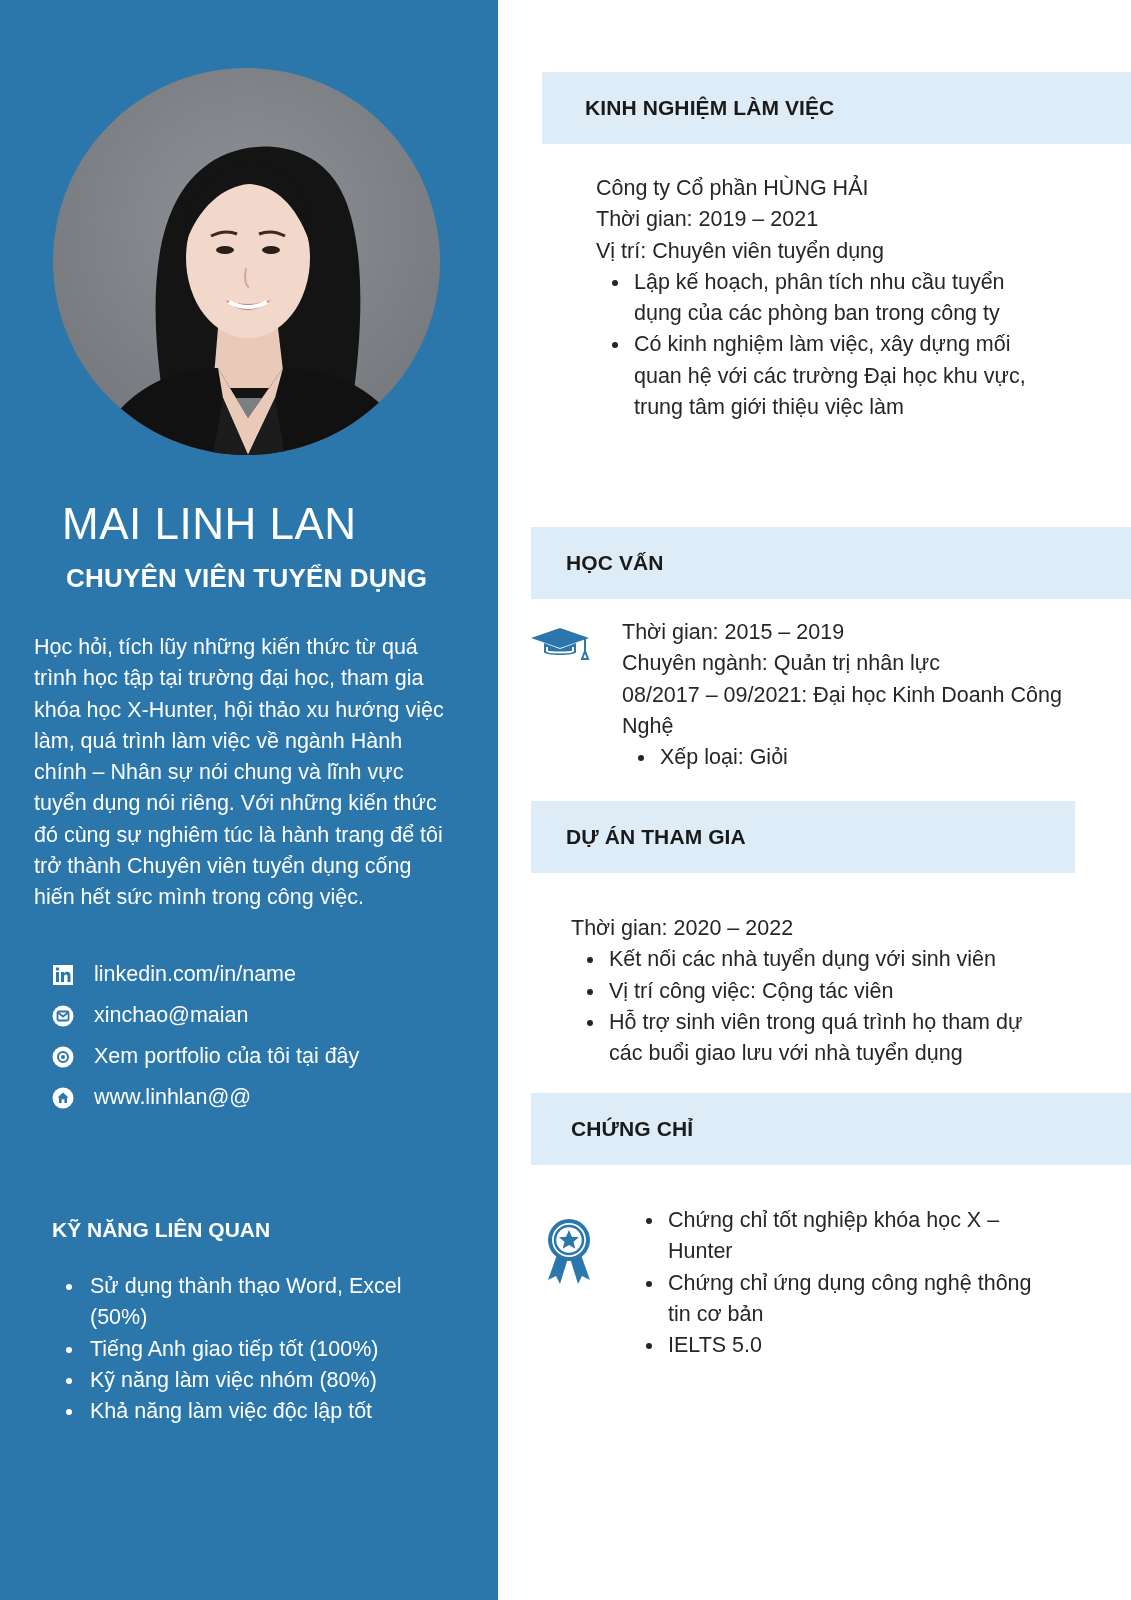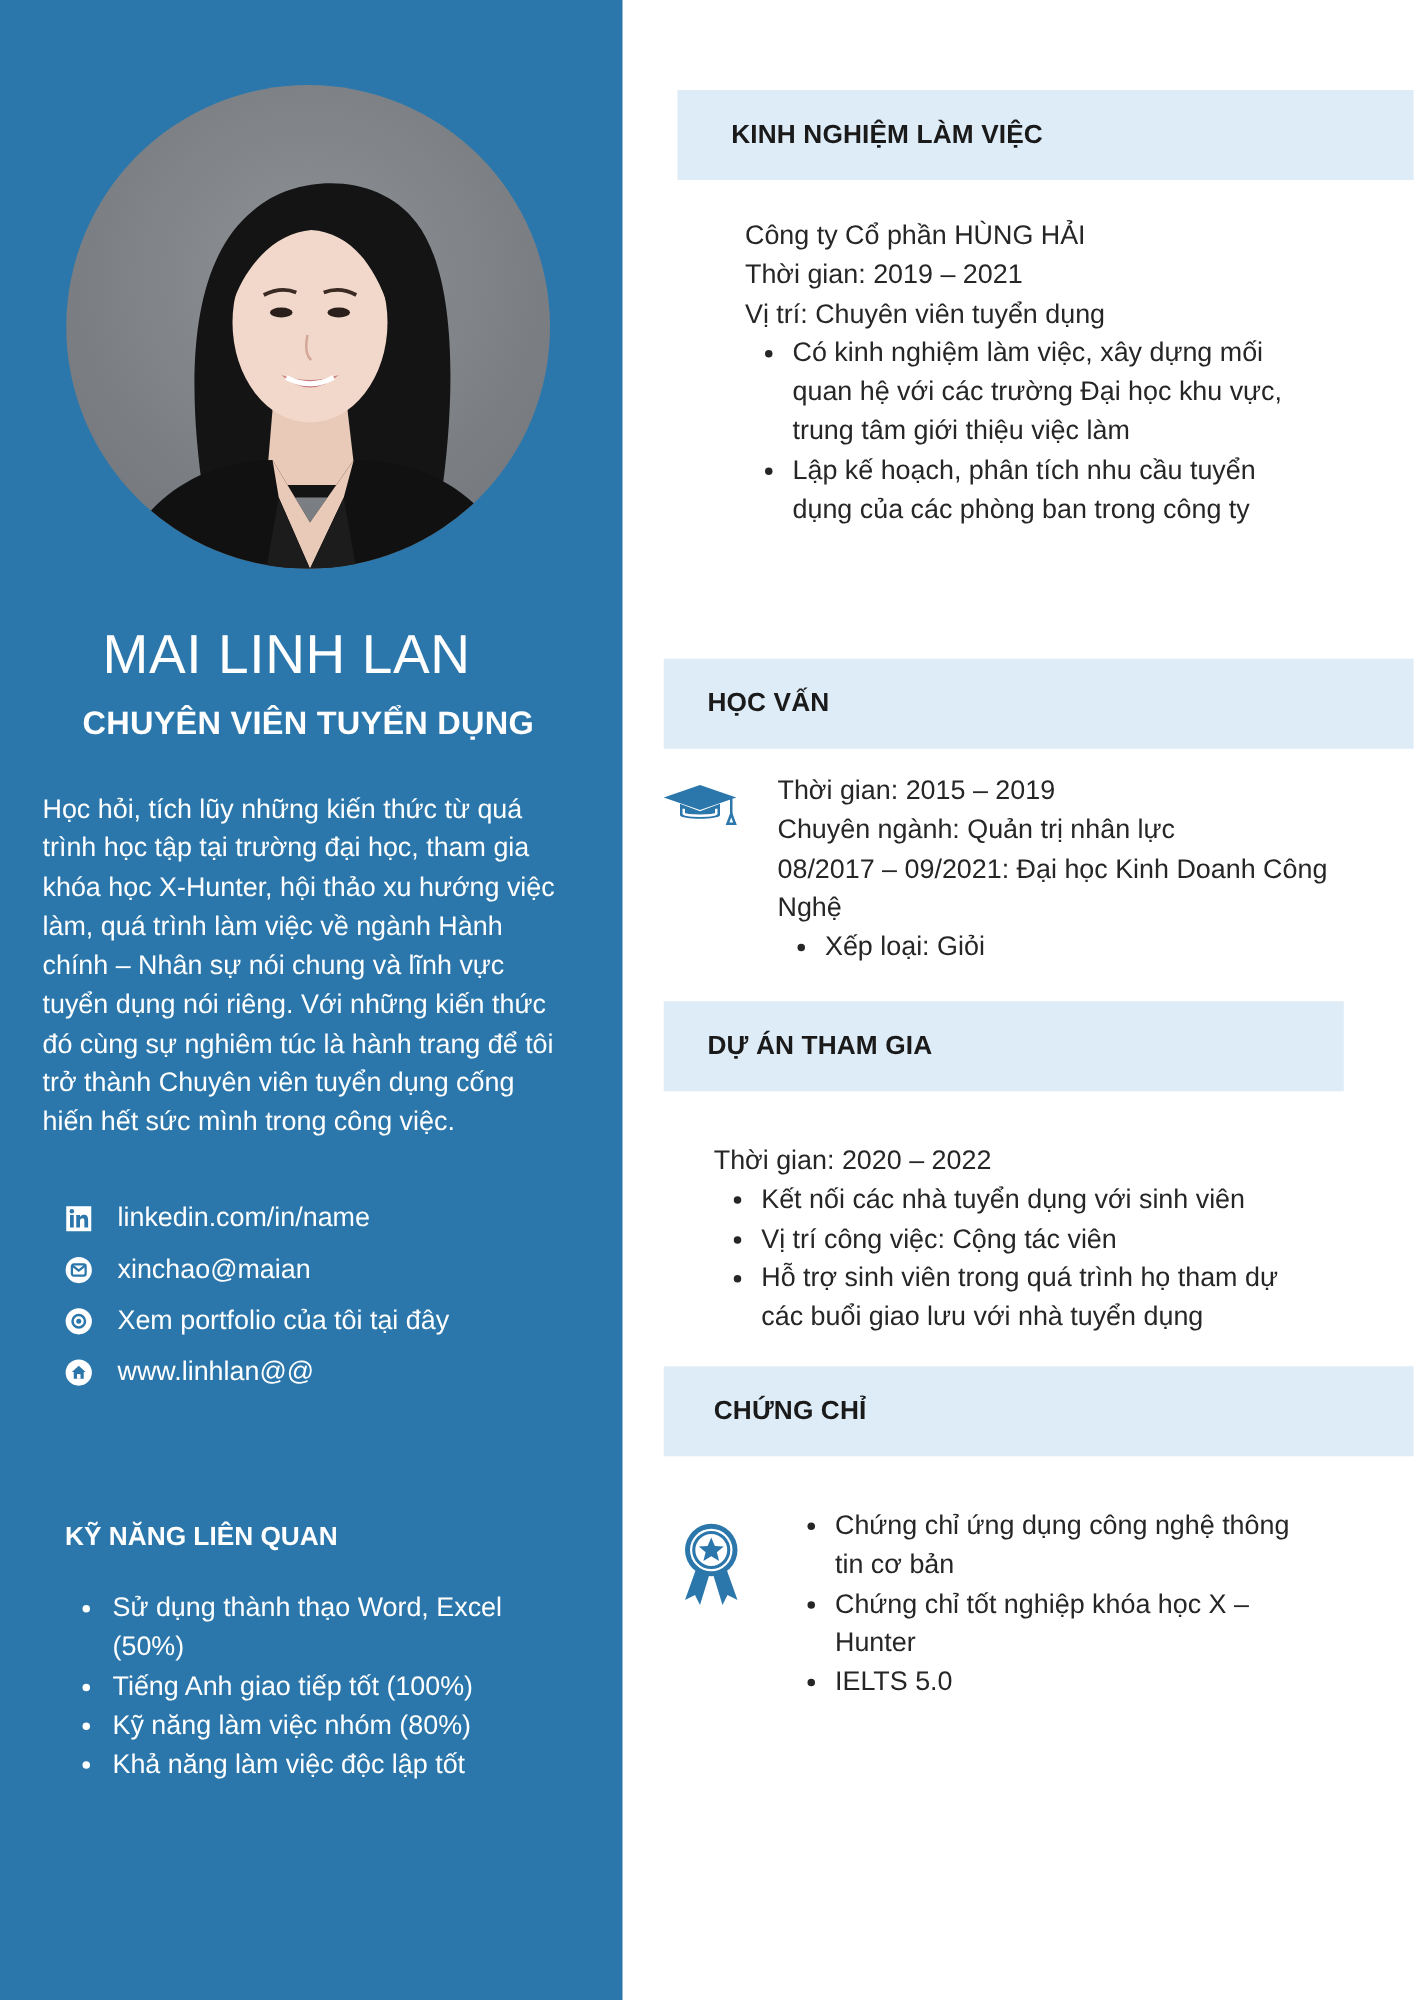--- a/index.html
+++ b/index.html
@@ -12,21 +12,21 @@
   }
   .photo {
     position: absolute; left: 53px; top: 68px; width: 387px; height: 387px;
     border-radius: 50%; overflow: hidden;
     background: radial-gradient(circle at 50% 40%, #8e9296 0%, #7b7f83 60%, #6f7377 100%);
   }
   .photo svg { width: 100%; height: 100%; display: block; }
 
   .name {
     position: absolute; left: 62px; top: 498px;
-    font-size: 44px; font-weight: 400; letter-spacing: 0.5px; line-height: 1.2; margin-left: 20px;
+    font-size: 44px; font-weight: 400; letter-spacing: 0.5px; line-height: 1.2;
   }
   .title {
     position: absolute; left: 66px; top: 563px;
     font-size: 26px; font-weight: 700; letter-spacing: 0.2px;
   }
   .summary {
     position: absolute; left: 34px; top: 632px; width: 420px;
     font-size: 21.5px; line-height: 31.3px;
   }
 
@@ -160,22 +160,22 @@
 </aside>
 
 <div class="sec-head" style="left:542px; top:72px; width:589px; padding-left:43px;">
   <span>KINH NGHIỆM LÀM VIỆC</span>
 </div>
 <div class="sec-body" style="left:596px; top:173px; width:440px;">
   <span class="line">Công ty Cổ phần HÙNG HẢI</span>
   <span class="line">Thời gian: 2019 – 2021</span>
   <span class="line">Vị trí: Chuyên viên tuyển dụng</span>
   <ul>
+    <li>Lập kế hoạch, phân tích nhu cầu tuyển dụng của các phòng ban trong công ty</li>
     <li>Có kinh nghiệm làm việc, xây dựng mối quan hệ với các trường Đại học khu vực, trung tâm giới thiệu việc làm</li>
-    <li>Lập kế hoạch, phân tích nhu cầu tuyển dụng của các phòng ban trong công ty</li>
   </ul>
 </div>
 
 <div class="sec-head" style="left:531px; top:507px; width:600px; padding-left:35px;margin-top:20px;">
   <span>HỌC VẤN</span>
 </div>
 <div class="sec-icon" style="left:531px; top:626px;">
   <svg width="60" height="40" viewBox="0 0 60 40">
     <path d="M0 12 L29 2 L58 12 L29 22 Z" fill="#2b77ab"></path>
     <path d="M13 17 V26 C13 30 45 30 45 26 V17 L29 23 Z" fill="#2b77ab"></path>
@@ -215,17 +215,17 @@
     <g fill="#2b77ab">
       <circle cx="25" cy="22" r="21"></circle>
     </g>
     <circle cx="25" cy="22" r="17" fill="#fff"></circle>
     <circle cx="25" cy="22" r="14" fill="none" stroke="#2b77ab" stroke-width="2.5"></circle>
     <path d="M25 12 L27.9 18.8 L35 19.2 L29.5 23.8 L31.3 30.8 L25 26.9 L18.7 30.8 L20.5 23.8 L15 19.2 L22.1 18.8 Z" fill="#2b77ab"></path>
   </svg>
 </div>
 <div class="sec-body" style="left:630px; top:1205px; width:430px;">
   <ul>
+    <li>Chứng chỉ tốt nghiệp khóa học X – Hunter</li>
     <li>Chứng chỉ ứng dụng công nghệ thông tin cơ bản</li>
-    <li>Chứng chỉ tốt nghiệp khóa học X – Hunter</li>
     <li>IELTS 5.0</li>
   </ul>
 </div>
 
 </body></html>

